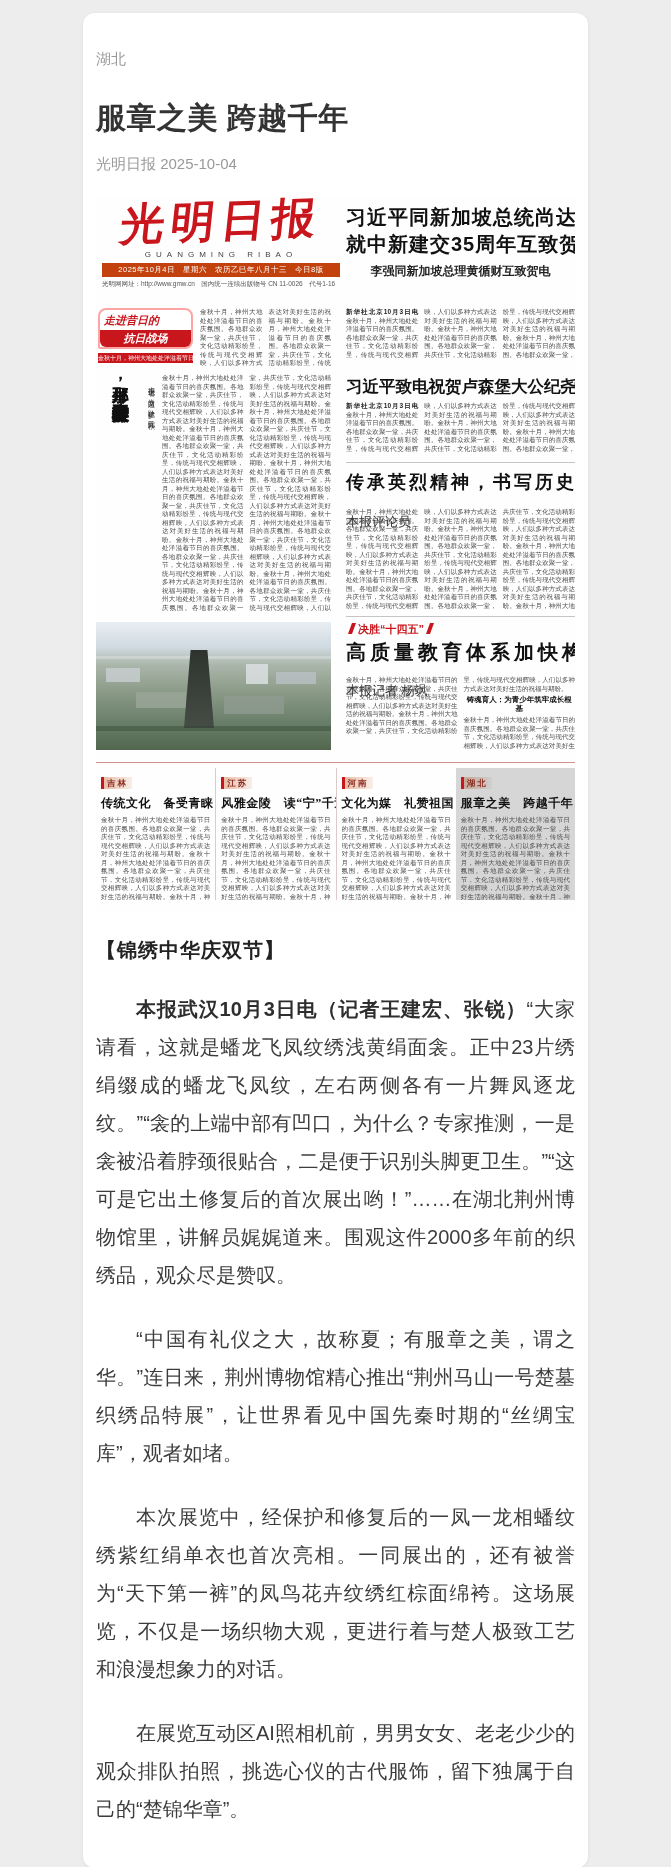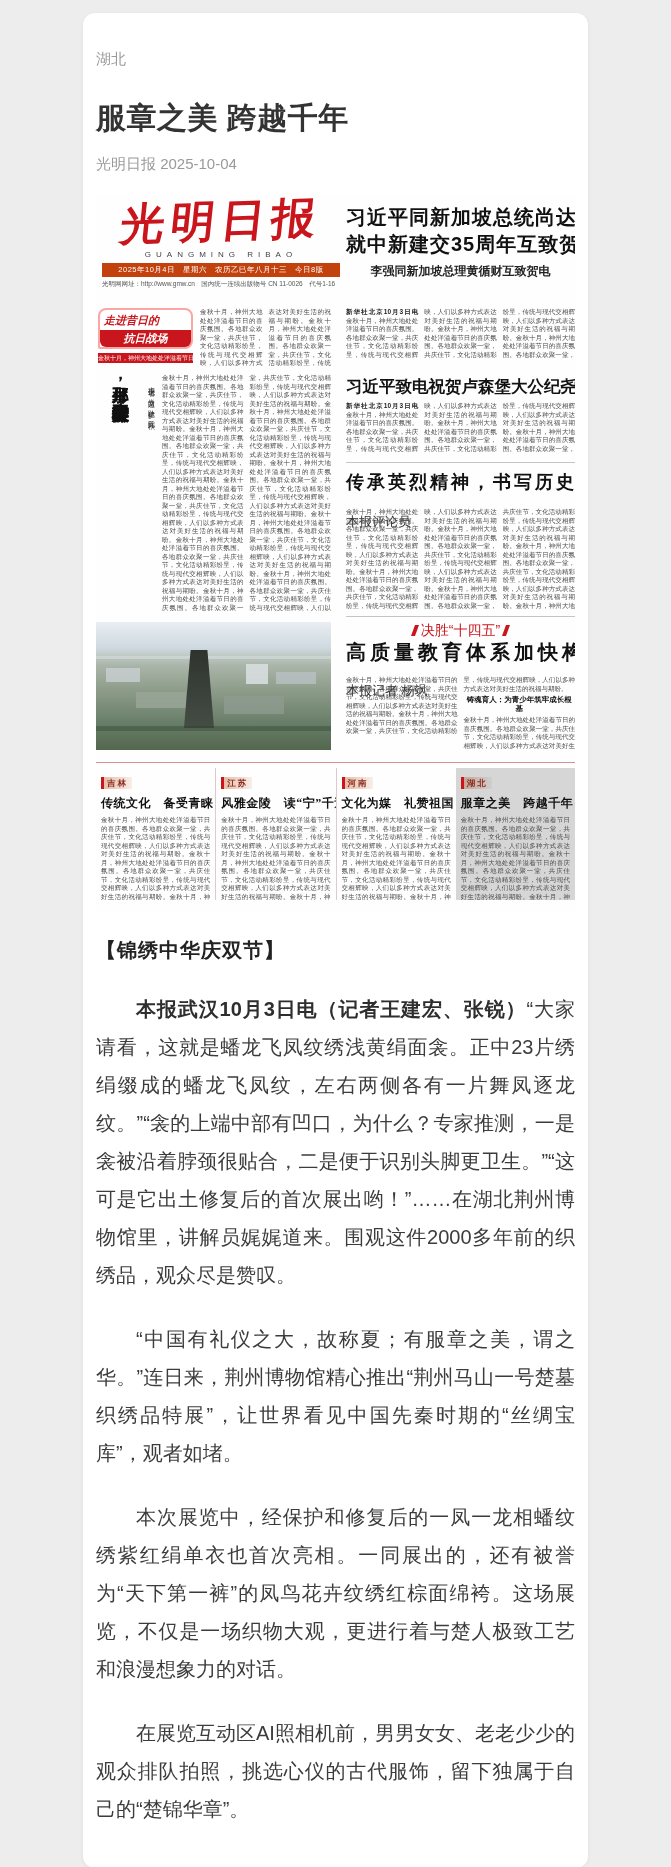--- a/index.html
+++ b/index.html
@@ -35,21 +35,21 @@
   .c2 { column-count:2; column-gap:6px; }
 
   .rc { position:absolute; left:250px; width:229px; }
   .hairline { position:absolute; left:250px; width:229px; border-top:1px solid #c5c5c5; }
 
   .head2 { font-size:16.5px; font-weight:bold; color:#111; text-align:center; white-space:nowrap; }
   .head3 { font-family:"Liberation Serif", serif; font-size:18px; font-weight:bold; color:#111;
            text-align:center; letter-spacing:3px; white-space:nowrap; }
   .byline { font-size:13px; color:#333; text-align:left; margin-top:19px; }
 
-  .badge-red { color:#c9161d; font-weight:normal; font-size:14px; text-align:center; }
+  .badge-red { color:#c9161d; font-weight:bold; font-size:11px; text-align:left; }
   .slash { display:inline-block; width:4px; height:11px; background:#c9161d; transform:skewX(-20deg); margin:0 4px; vertical-align:-1px; }
   .head4 { font-family:"Liberation Serif", serif; font-size:20px; font-weight:bold; color:#111;
            text-align:center; letter-spacing:4px; white-space:nowrap; margin-top:3px; }
   .edu-sub { display:block; font-weight:bold; color:#111; font-size:7.5px; text-align:center; margin:3px 0; }
 
   
   .lbadge { position:absolute; left:2px; top:112px; width:95px; }
   .lbadge-box { border:2px solid #fca5a5; border-radius:8px 8px 8px 2px; padding:3px 4px 0; background:#fff; }
   .lbadge-l1 { color:#c9161d; font-weight:bold; font-size:11px; white-space:nowrap; font-style:italic; }
   .lbadge-l2 { margin:2px -4px 0; background:#c9161d; color:#fff; font-weight:bold; font-size:11px;

